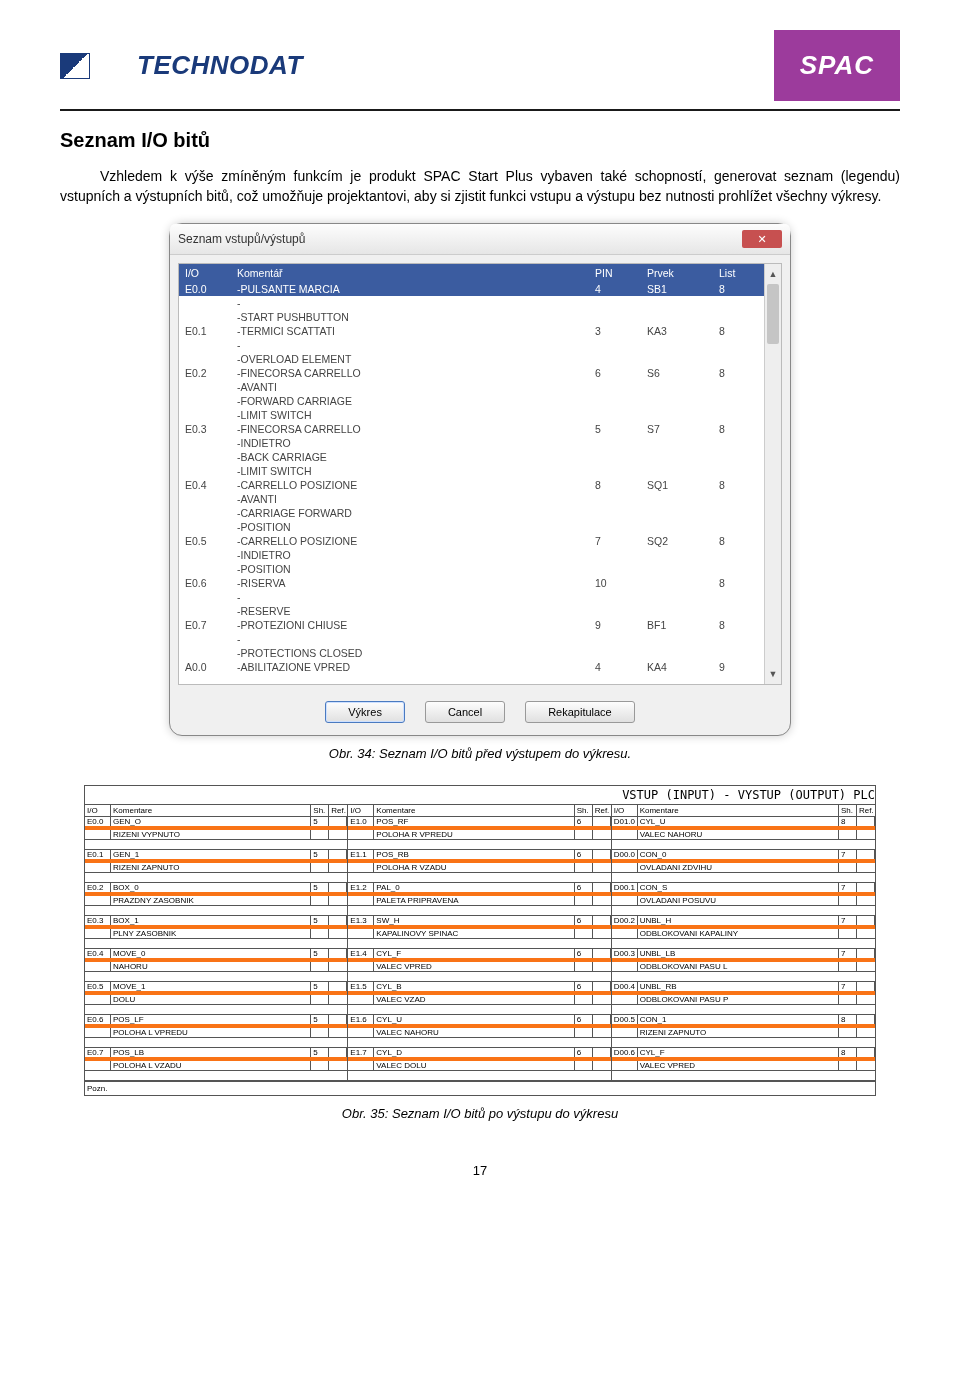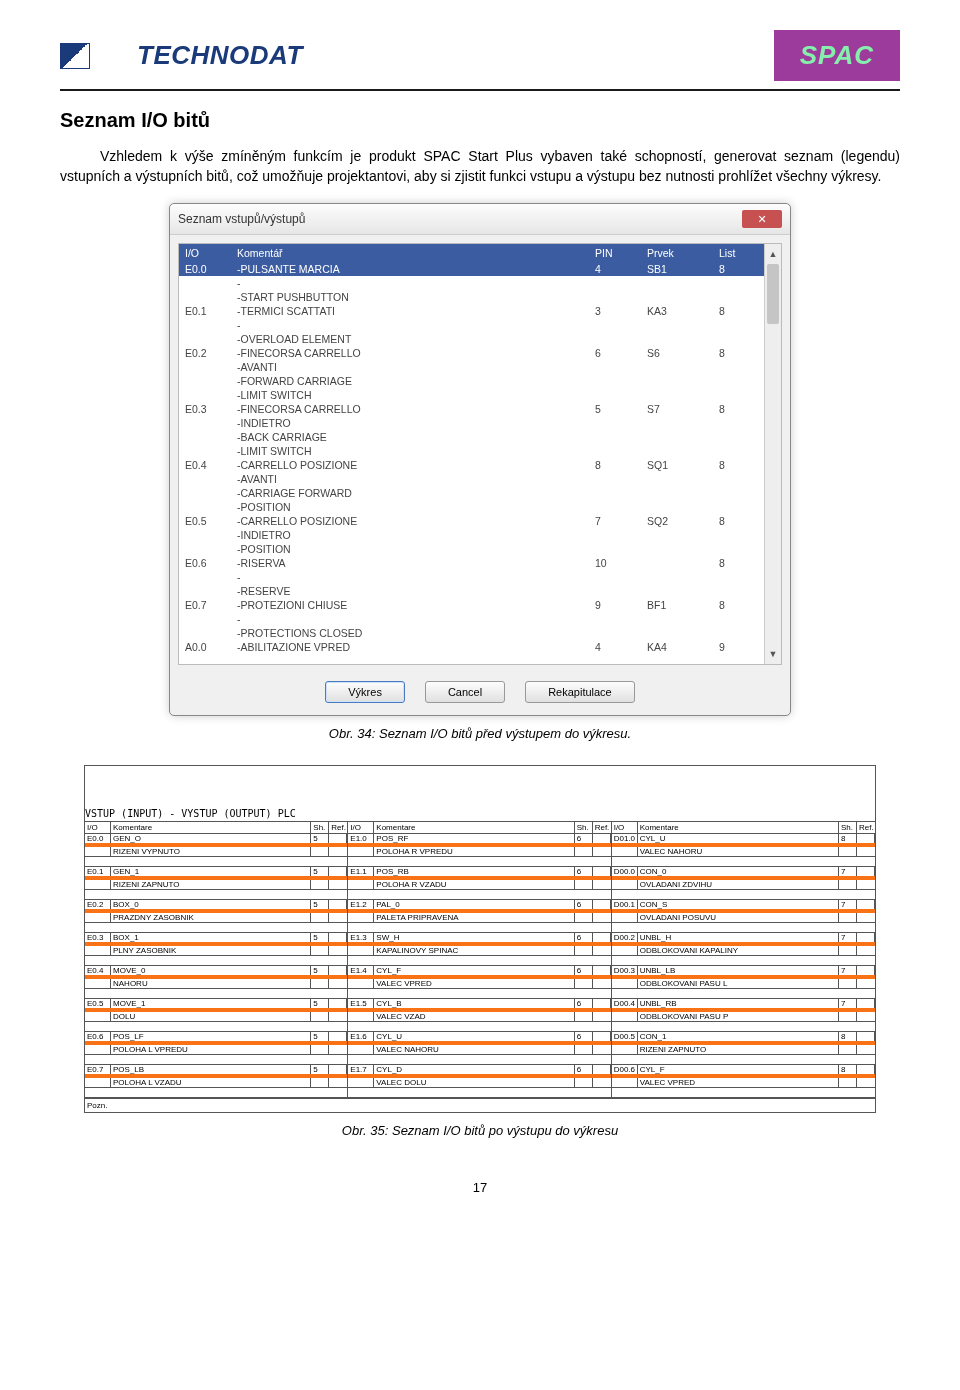--- a/index.html
+++ b/index.html
@@ -30,25 +30,25 @@
   }
   .logo-icon {
     width: 28px;
     height: 24px;
     background: linear-gradient(135deg, #1a3a7a 50%, #fff 50%);
     margin-right: 6px;
     border: 1px solid #1a3a7a;
   }
   .logo-right {
     background: #9c3b9c;
-    color: #86efac;
+    color: #ffffff;
     font-weight: bold;
     font-size: 26px;
     font-style: italic;
-    padding: 10px 26px;
+    padding: 20px 26px;
     letter-spacing: 1px;
   }
   .hr-line { border-top: 2px solid #1a1a1a; margin-bottom: 18px; }
   h2 {
     font-size: 20px;
     margin: 8px 0 6px 0;
   }
   .body-text {
     font-size: 14px;
     line-height: 1.45;
@@ -66,21 +66,21 @@
     text-align: center;
     font-size: 13px;
     margin-top: 42px;
   }
 
   
   .dialog {
     width: 620px;
     margin: 0 auto;
     border: 1px solid #888;
-    border-radius: 5px;
+    border-radius: 13px;
     box-shadow: 0 0 10px rgba(0,0,0,.2);
     background: #f0f0f0;
     font-size: 11px;
   }
   .dialog-titlebar {
     background: linear-gradient(#fdfdfd, #e6e6e6);
     padding: 6px 8px;
     display: flex;
     justify-content: space-between;
     align-items: center;
@@ -162,26 +162,25 @@
 
   
   .plc-wrap {
     border: 1px solid #555;
     margin: 0 auto;
     width: 790px;
     font-size: 8px;
     font-family: Arial, sans-serif;
   }
   .plc-title {
-    text-align: left;
+    text-align: right;
     border-bottom: 1px solid #555;
     padding: 2px 0;
-    font-size: 10px;
+    font-size: 12px;
     font-family: monospace;
-    margin-top: 40px;
   }
   .plc-grid {
     display: grid;
     grid-template-columns: 1fr 1fr 1fr;
   }
   .plc-col { border-right: 1px solid #555; }
   .plc-col:last-child { border-right: none; }
   .plc-head {
     display: grid;
     grid-template-columns: 26px 1fr 18px 18px;

